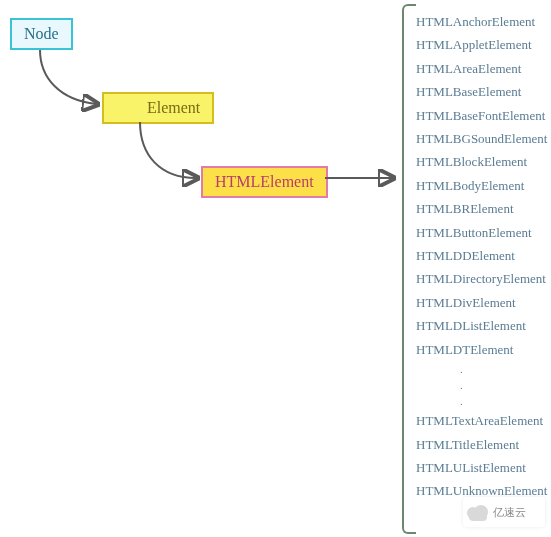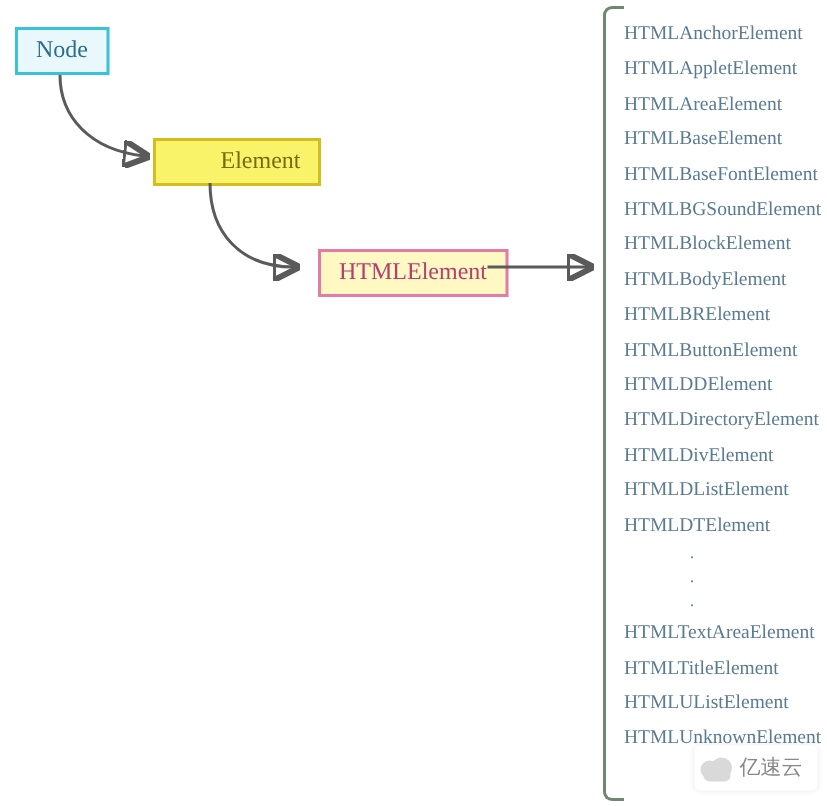--- a/index.html
+++ b/index.html
@@ -28,23 +28,23 @@
   }
   .node-box.element {
     left: 102px;
     top: 92px;
     background: #f9f36a;
     border-color: #d4bd1f;
     color: #7a6a12;
     padding-left: 43px;
   }
   .node-box.htmlelement {
-    left: 212px;
+    left: 201px;
     top: 166px;
-    background: #fef9c3;
+    background: #fde047;
     border-color: #e27ba8;
     color: #b83c6f;
   }
   svg.arrows {
     position: absolute;
     left: 0; top: 0;
     width: 551px; height: 537px;
     pointer-events: none;
   }
   svg.arrows path {
@@ -90,21 +90,21 @@
     right: 6px;
     bottom: 10px;
     width: 82px;
     height: 30px;
     background: #ffffff;
     border-radius: 4px;
     display: flex;
     align-items: center;
     gap: 4px;
     padding: 0 4px;
-    font-size: 14px;
+    font-size: 11px;
     color: #888;
     box-shadow: 0 0 4px rgba(0,0,0,0.08);
   }
   .wm-cloud {
     width: 22px;
     height: 16px;
     position: relative;
   }
   .wm-cloud::before, .wm-cloud::after {
     content: "";

